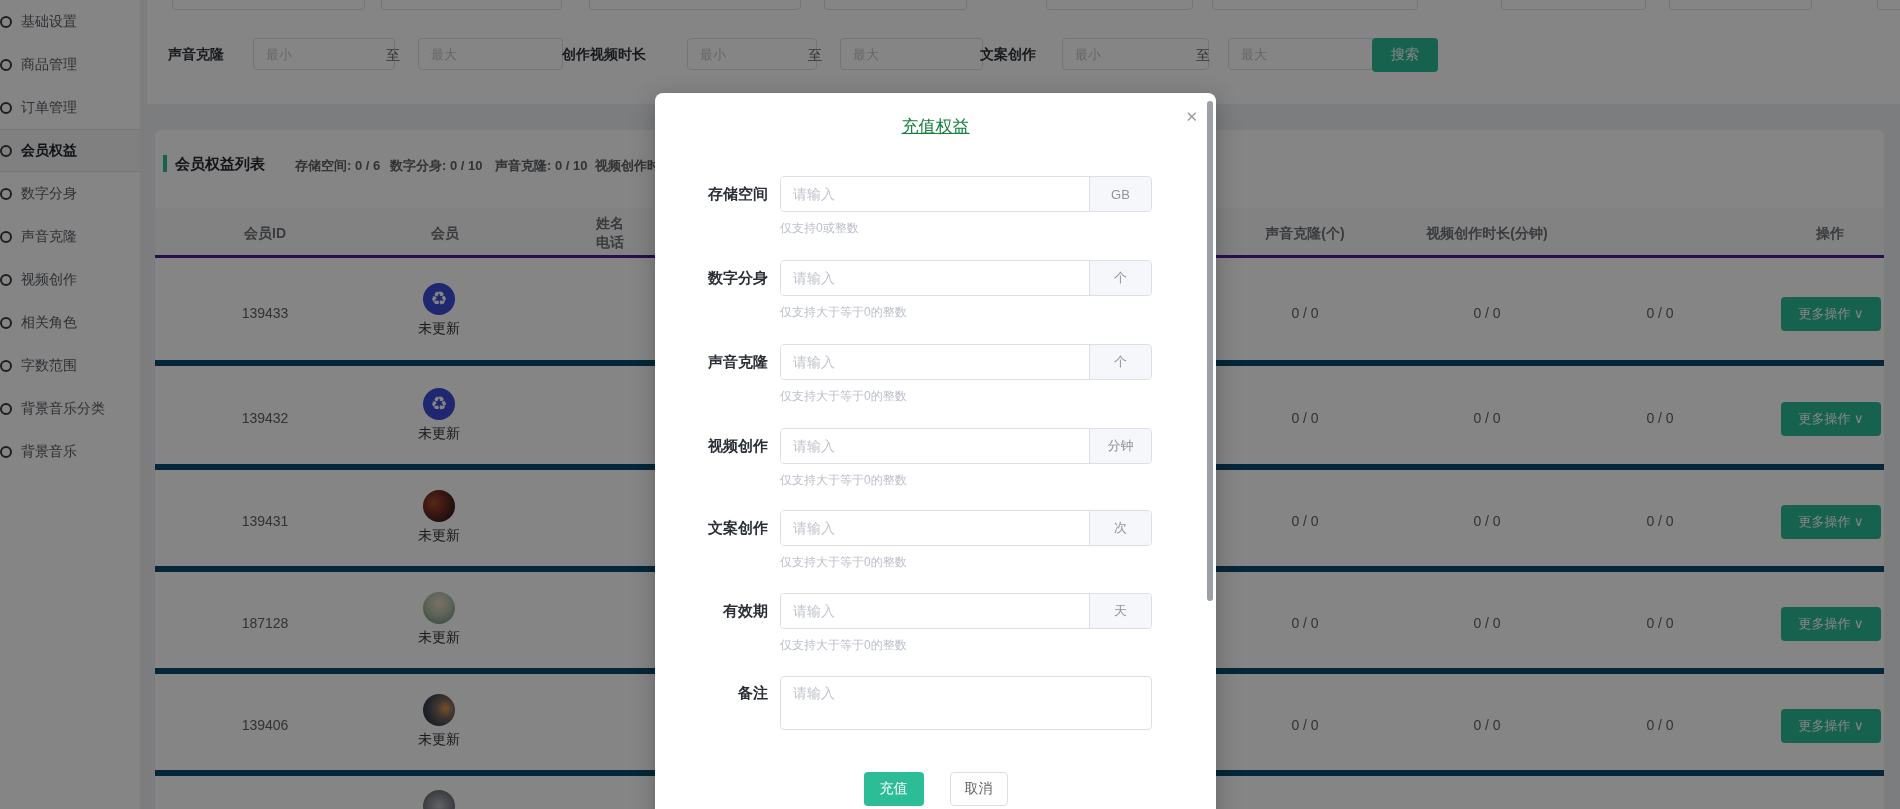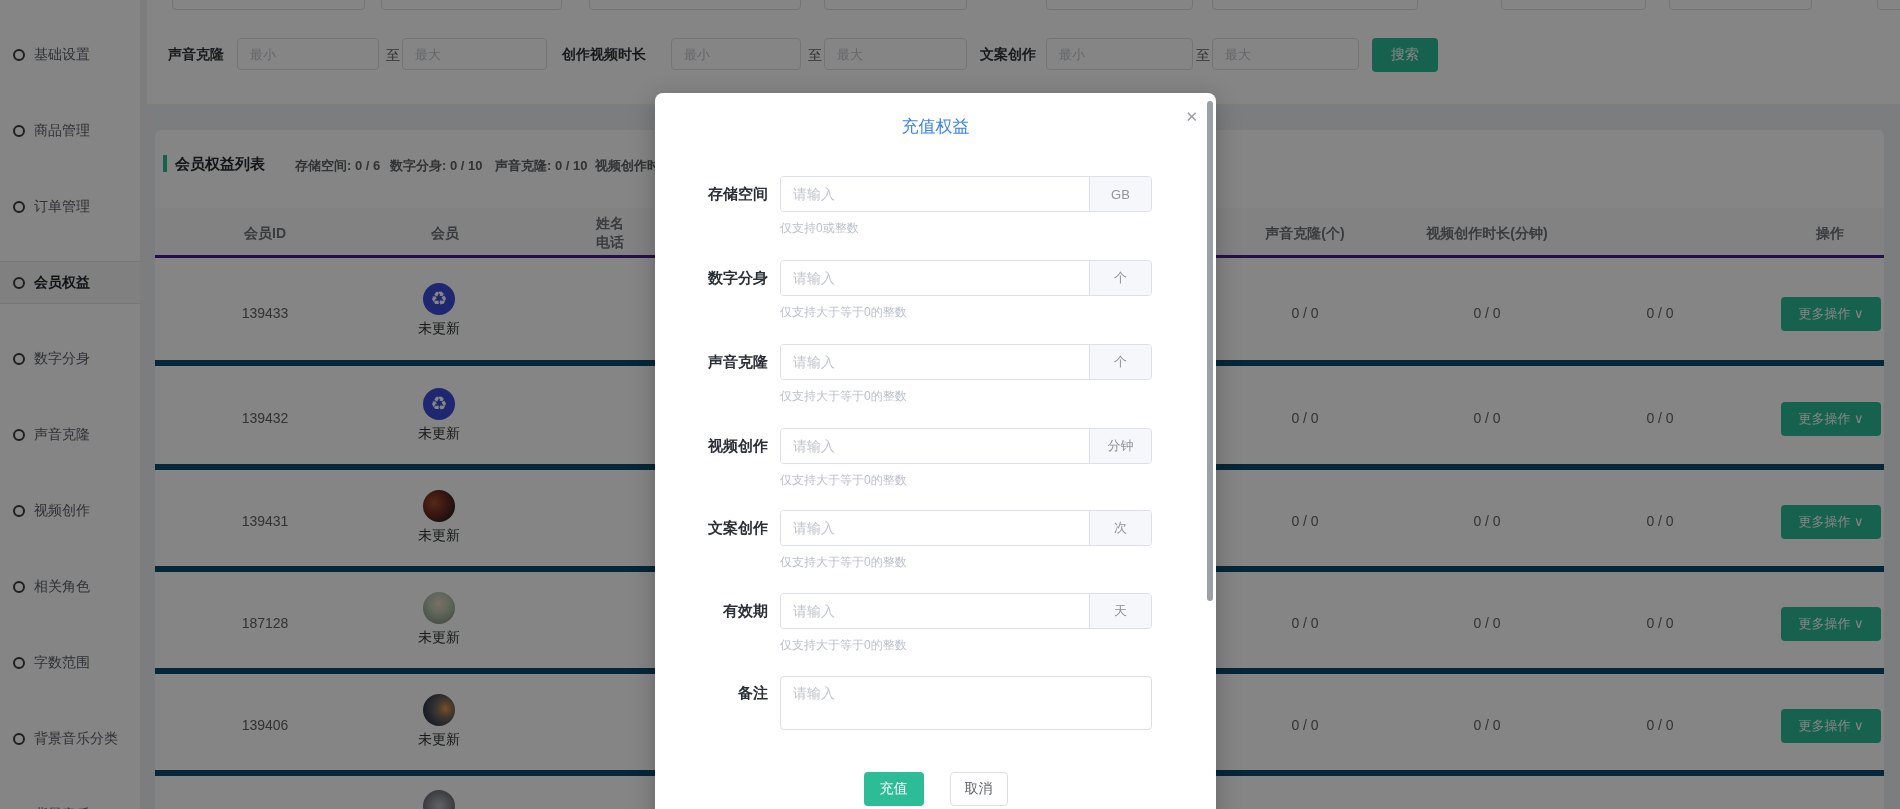--- a/index.html
+++ b/index.html
@@ -2,31 +2,31 @@
 <html><head>
 <meta charset="utf-8">
 <style>
   * { margin:0; padding:0; box-sizing:border-box; }
   html,body { width:1900px; height:809px; overflow:hidden; }
   body { font-family:"Liberation Sans","DejaVu Sans",sans-serif; background:#eef0f4; position:relative; }
 
   
   .sidebar { position:absolute; left:0; top:0; width:140px; height:809px; background:#ffffff; z-index:1; }
   .sidebar-scroll { position:absolute; left:140px; top:0; width:7px; height:809px; background:#efefef; z-index:1; }
-  .s-item { height:43px; display:flex; align-items:center; padding-left:13px; cursor:pointer; color:#5a5e66; font-size:14px;margin-top:33px; }
+  .s-item { height:43px; display:flex; align-items:center; cursor:pointer; color:#5a5e66; font-size:14px; }
   .s-item .s-dot { width:12px; height:12px; border:2px solid #3a3d43; border-radius:50%; margin-right:9px; flex:none; }
   .s-item.active { background:#f5f6f7; border-top:1px solid #e2e4e8; border-bottom:1px solid #e2e4e8; color:#1f2329; font-weight:bold; }
 
   
   .content { position:absolute; left:147px; top:0; right:0; bottom:0; z-index:0; }
   .filter-card { position:absolute; left:0; top:0; width:1753px; height:104px; background:#ffffff; }
   .stub { position:absolute; top:-18px; height:28px; border:1px solid #dcdfe6; border-radius:4px; background:#fff; }
   .f-label { position:absolute; top:46px; font-size:14px; font-weight:bold; color:#2f3338; }
   .f-to { position:absolute; top:47px; font-size:14px; color:#606266; }
-  .f-input { position:absolute; top:38px; height:32px; border:1px solid #dcdfe6; border-radius:4px; background:#fff; font-size:13px; padding:8px 12px; color:#303133; outline:none; font-family:inherit; }
+  .f-input { position:absolute; top:38px; height:32px; border:1px solid #dcdfe6; border-radius:4px; background:#fff; font-size:13px; padding:8px 12px; color:#303133; outline:none; font-family:inherit;margin-left:16px; }
   .f-input::placeholder { color:#c0c4cc; }
   .btn-green { background:#2cbd96; color:#ffffff; border:none; border-radius:4px; font-size:14px; cursor:pointer; font-family:inherit; }
 
   .list-card { position:absolute; left:8px; top:130px; width:1729px; height:679px; background:#ffffff; border-radius:6px 6px 0 0; }
   .lh-bar { position:absolute; left:8px; top:25px; width:4px; height:17px; background:#2cbd96; }
   .lh-title { position:absolute; left:20px; top:25px; font-size:15px; font-weight:bold; color:#26292e; }
   .lh-stat { position:absolute; top:27px; font-size:13px; font-weight:bold; color:#606266; white-space:nowrap; }
 
   .thead { position:absolute; left:0; top:78px; width:1729px; height:50px; background:#fafafa; border-bottom:3px solid #4c1d95;text-decoration:underline; }
   .th { position:absolute; top:0; height:50px; display:flex; flex-direction:column; align-items:center; justify-content:center; font-size:14px; font-weight:bold; color:#6e7277; line-height:19px; }
@@ -37,21 +37,21 @@
   .avatar.photo1 { background:radial-gradient(circle at 35% 40%, #a0522d 0%, #7a2f22 35%, #3a2320 70%, #20140f 100%); }
   .avatar.photo2 { background:radial-gradient(circle at 50% 35%, #e8d6c3 0%, #b9c4ae 40%, #8fa08b 75%, #6c7f6e 100%); }
   .avatar.photo3 { background:radial-gradient(circle at 70% 45%, #e8964a 0%, #7a6a5c 30%, #3c4352 65%, #23283a 100%); }
   .avatar.photo4 { background:radial-gradient(circle at 50% 50%, #b9bdc2 0%, #84888e 50%, #55585e 100%); }
   .row-status { position:absolute; font-size:14px; color:#2f3338; text-align:center; width:90px; }
   .more-btn { position:absolute; width:100px; height:34px; font-size:13px; }
 
   
   .overlay { position:absolute; left:0; top:0; width:1900px; height:809px; background:rgba(0,0,0,0.48); z-index:5; }
   .modal { position:absolute; left:655px; top:93px; width:561px; height:750px; background:#ffffff; border-radius:8px; z-index:10; box-shadow:0 6px 24px rgba(0,0,0,0.25); }
-  .m-title { position:absolute; left:0; top:22px; width:100%; text-align:center; font-size:17px; color:#3b82f6; font-weight:500; }
+  .m-title { position:absolute; left:0; top:22px; width:100%; text-align:center; font-size:17px; color:#15803d; font-weight:500;text-decoration:underline; }
   .m-close { position:absolute; right:18px; top:16px; font-size:15px; color:#9a9da3; cursor:pointer; line-height:1; }
   .m-field-label { position:absolute; width:113px; text-align:right; font-size:15px; font-weight:bold; color:#2b2f36; }
   .m-group { position:absolute; left:125px; width:372px; height:36px; display:flex; border:1px solid #dcdfe6; border-radius:4px; overflow:hidden; background:#fff; }
   .m-input { flex:1; border:none; outline:none; padding:0 12px; font-size:14px; color:#303133; font-family:inherit; min-width:0; }
   .m-input::placeholder { color:#c0c4cc; }
   .m-unit { width:62px; flex:none; background:#f5f7fa; border-left:1px solid #dcdfe6; color:#909399; font-size:13px; display:flex; align-items:center; justify-content:center; }
   .m-hint { position:absolute; left:125px; font-size:12px; color:#bcc0c9; }
   .m-textarea { position:absolute; left:125px; top:583px; width:372px; height:54px; border:1px solid #dcdfe6; border-radius:4px; padding:8px 12px; font-size:14px; color:#303133; resize:none; outline:none; font-family:inherit; }
   .m-textarea::placeholder { color:#c0c4cc; }
   .m-buttons { position:absolute; left:0; top:679px; width:100%; display:flex; justify-content:center; gap:26px; }

